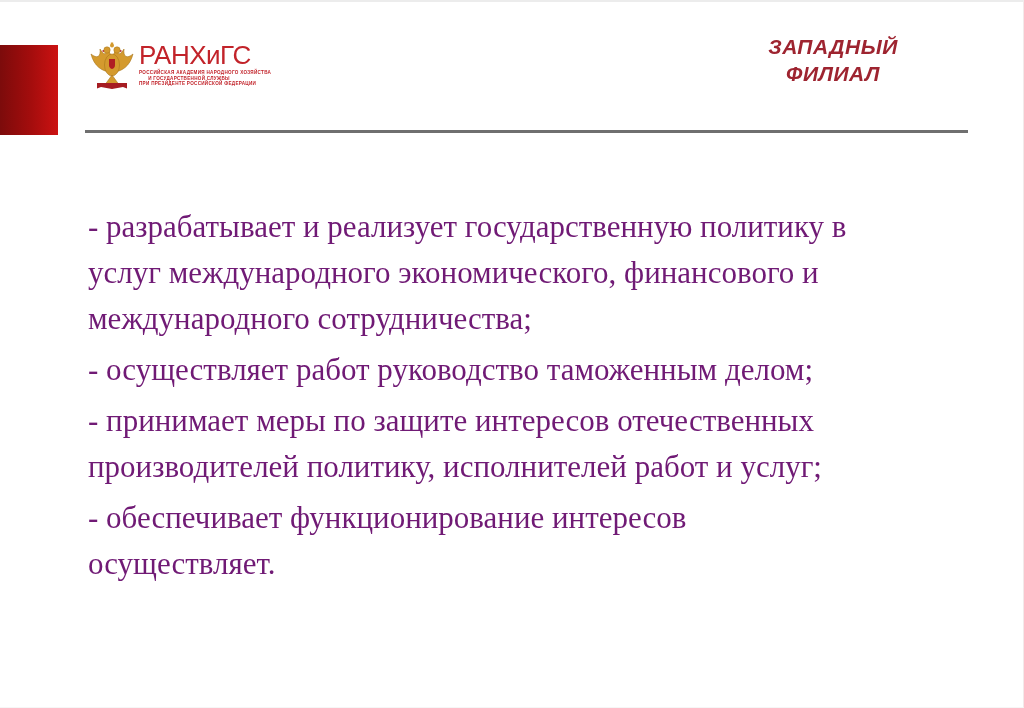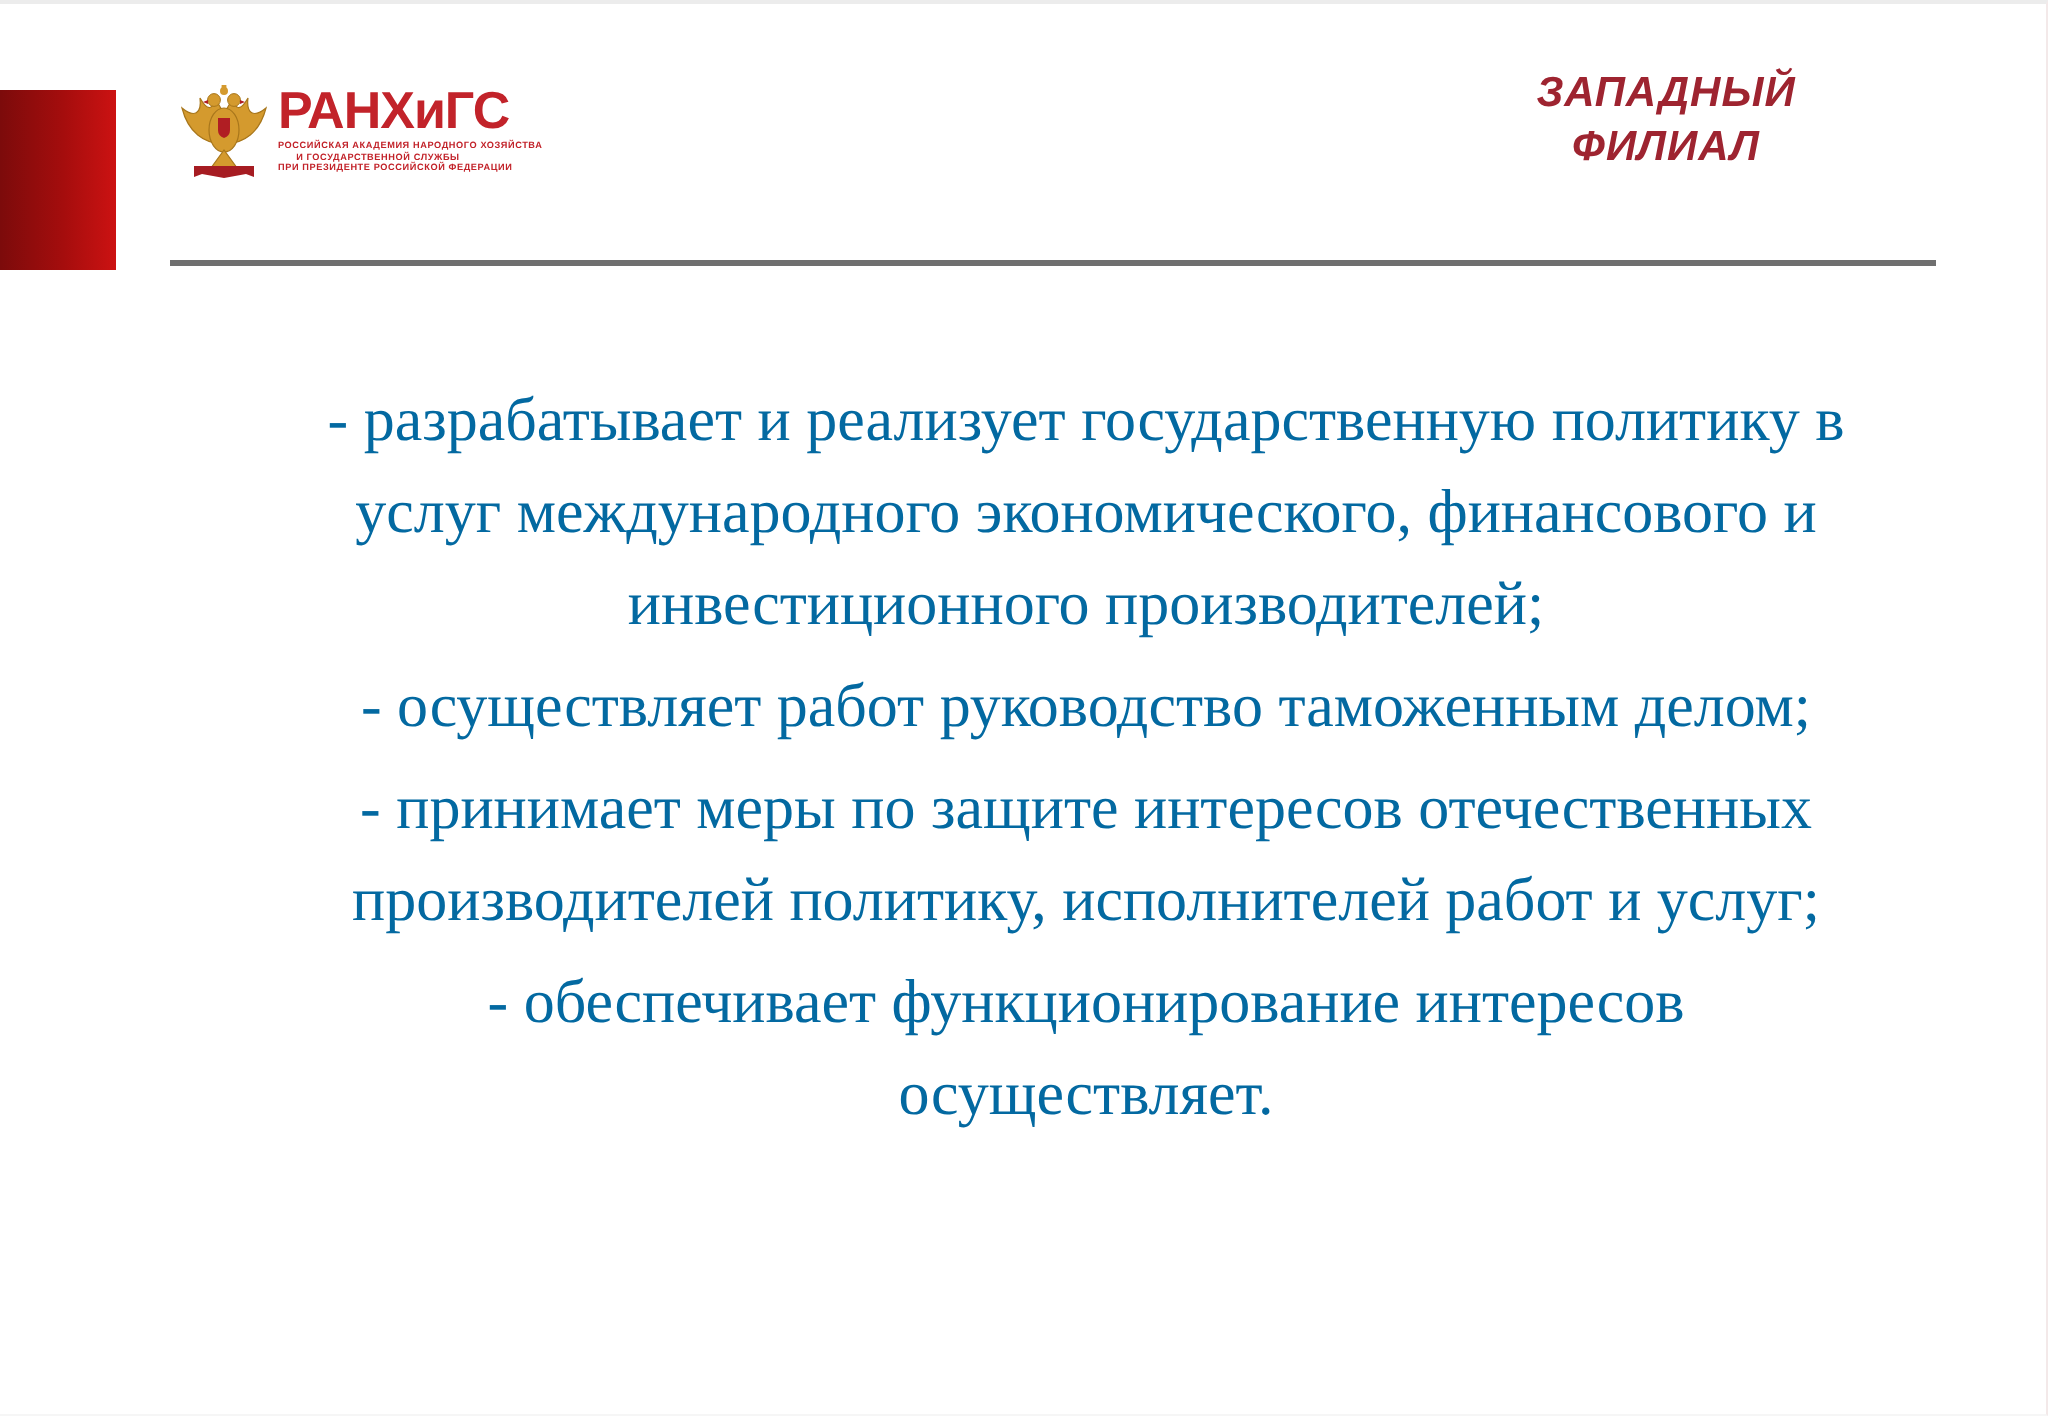--- a/index.html
+++ b/index.html
@@ -41,21 +41,21 @@
   .emblem {
     width: 44px;
     height: 50px;
     margin-right: 5px;
   }
   .logo-text {
     width: 100px;
   }
   .logo-acronym {
     font-size: 26px;
-    font-weight: bold;
+    font-weight: normal;
     letter-spacing: -0.5px;
     color: #c2232a;
     line-height: 27px;
     white-space: nowrap;
   }
   .logo-subtitle {
     margin-top: 1px;
     color: #c2232a;
     font-size: 4.6px;
     line-height: 5.6px;
@@ -87,27 +87,26 @@
     top: 128px;
     width: 883px;
     height: 3px;
     background: #6f6f6f;
   }
 
   
   .body-text {
     position: absolute;
     left: 88px;
-    top: 185px;
+    top: 202px;
     width: 910px;
-    color: #0369a1;
+    color: #701a75;
     font-family: "Liberation Serif", serif;
     font-size: 31px;
     line-height: 46px;
-    text-align: center;
   }
   .paragraph { margin: 0 0 5px 0; }
   .text-line { white-space: nowrap; }
 </style>
 </head>
 <body>
 
 <div class="slide">
 
   <div class="accent-bar"></div>
@@ -149,21 +148,21 @@
     <div>ЗАПАДНЫЙ</div>
     <div>ФИЛИАЛ</div>
   </div>
 
   <div class="divider"></div>
 
   <div class="body-text">
     <div class="paragraph">
       <div class="text-line">- разрабатывает и реализует государственную политику в</div>
       <div class="text-line">услуг международного экономического, финансового и</div>
-      <div class="text-line">инвестиционного производителей;</div>
+      <div class="text-line">международного сотрудничества;</div>
     </div>
     <div class="paragraph">
       <div class="text-line">- осуществляет работ руководство таможенным делом;</div>
     </div>
     <div class="paragraph">
       <div class="text-line">- принимает меры по защите интересов отечественных</div>
       <div class="text-line">производителей политику, исполнителей работ и услуг;</div>
     </div>
     <div class="paragraph">
       <div class="text-line">- обеспечивает функционирование интересов</div>

